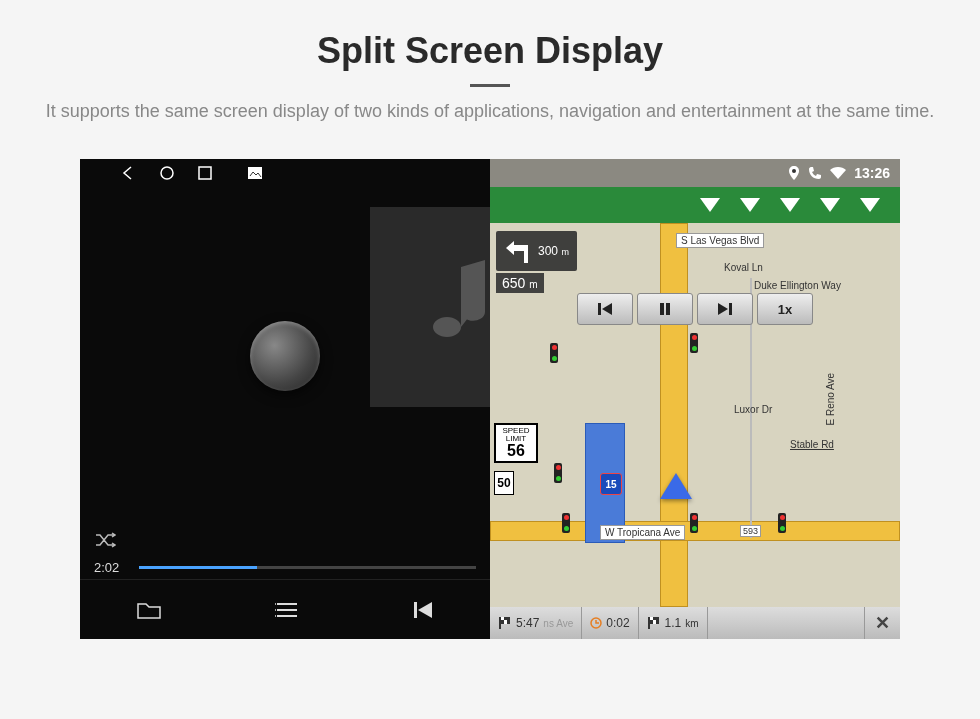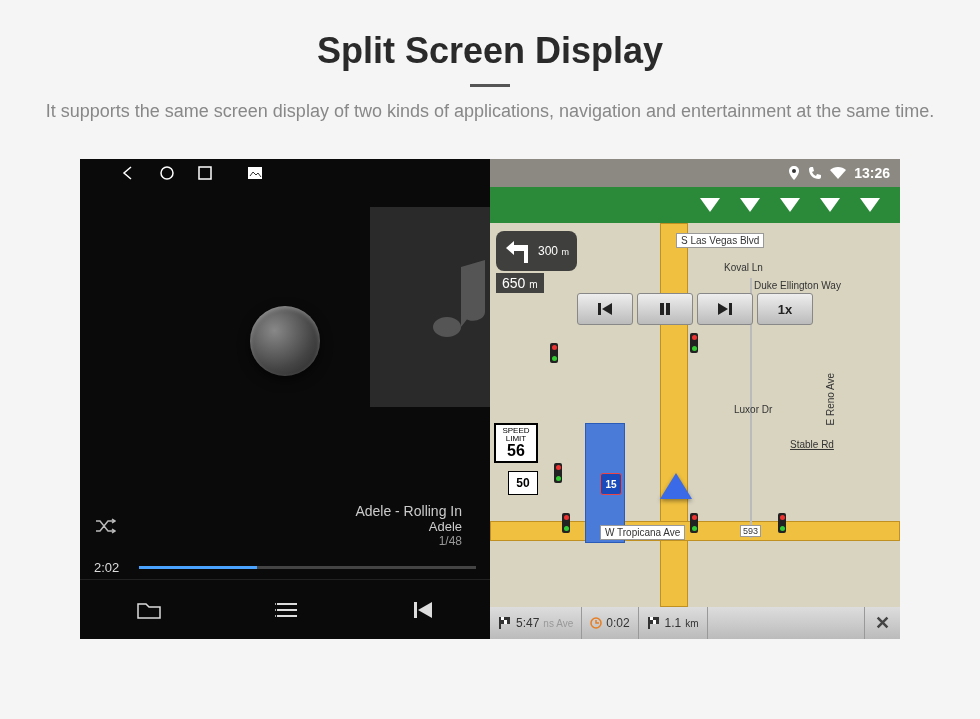--- a/index.html
+++ b/index.html
@@ -201,21 +201,21 @@
 .turn-box {
   position: absolute;
   top: 8px;
   left: 6px;
   background: rgba(50,50,50,0.92);
   color: #fff;
   padding: 6px 8px;
   display: flex;
   align-items: center;
   gap: 6px;
-  border-radius: 8px;
+  border-radius: 2px;
 }
 .turn-dist {
   font-size: 12px;
 }
 .ctrl-row {
   position: absolute;
   top: 70px;
   left: 50%;
   transform: translateX(-50%);
   display: flex;
@@ -244,30 +244,29 @@
   text-align: center;
   font-size: 8px;
   padding: 2px;
   line-height: 1;
 }
 .speed-box .num { font-size: 16px; font-weight: bold; }
 .route-box {
   position: absolute;
   left: 4px;
   top: 248px;
-  width: 30px;
+  width: 20px;
   height: 24px;
   background: #fff;
   border: 1px solid #000;
   display: flex;
   align-items: center;
   justify-content: center;
   font-size: 12px;
   font-weight: bold;
-  margin-left: 14px;
 }
 .hwy-shield {
   position: absolute;
   left: 110px;
   top: 250px;
   width: 22px;
   height: 22px;
   background: #1a4bbb;
   color: #fff;
   border-radius: 3px;
@@ -383,25 +382,20 @@
       <div class="joystick"></div>
     </div>
 
     <div class="music-timeline">
       <span class="shuffle-ico">
         <svg width="22" height="16">
             <path d="M2 3 H6 L14 13 H20 M2 13 H6 L14 3 H20 M18 1 L21 3 L18 5 M18 11 L21 13 L18 15" stroke="#bbb" stroke-width="1.5" fill="none"></path>
           </svg>
       </span>
       <div style="flex:1"></div>
-      <div class="music-info">
-        <div>Adele - Rolling In</div>
-        <div class="artist">Adele</div>
-        <div class="count">1/48</div>
-      </div>
     </div>
 
     <div class="time-row">
       <span>2:02</span>
       <div class="progress"></div>
     </div>
 
     <div class="music-bottom">
       <span class="mbtn">
         <svg width="26" height="20">

